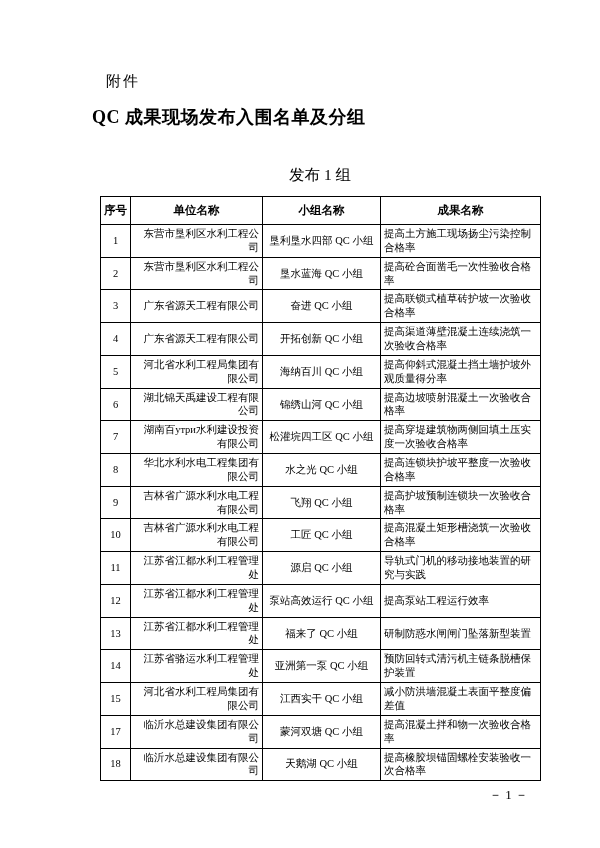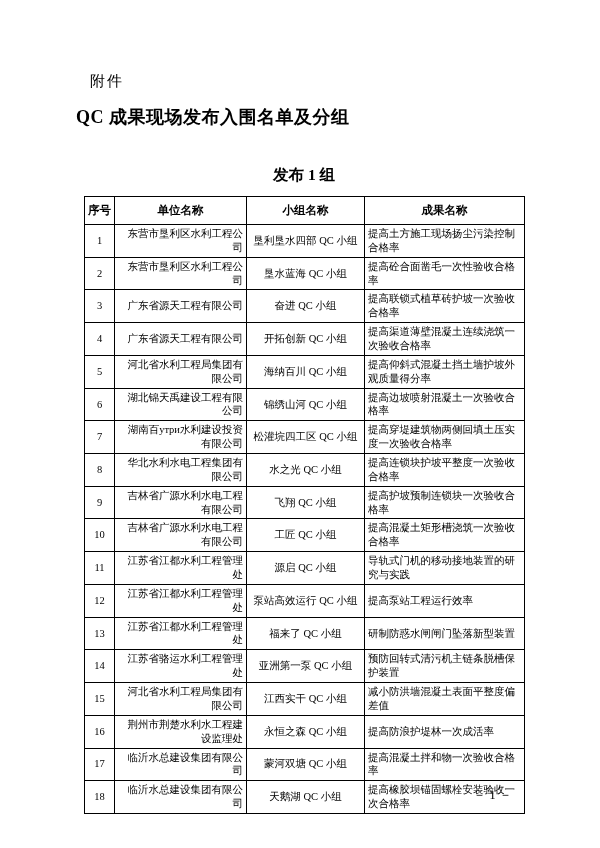--- a/index.html
+++ b/index.html
@@ -16,21 +16,21 @@
   .page {
     position: relative;
     width: 600px;
     height: 848px;
     background: #ffffff;
     box-sizing: border-box;
     padding: 0;
   }
   .page-inner {
     position: absolute;
-    left: 76px;
+    left: 92px;
     top: 0;
     width: 456px;
     height: 848px;
   }
   .attachment-label {
     position: absolute;
     left: 14px;
     top: 72px;
     font-size: 15px;
     letter-spacing: 2px;
@@ -47,21 +47,21 @@
     letter-spacing: 0.5px;
     color: #000;
   }
   .group-title {
     position: absolute;
     left: 0;
     top: 165px;
     width: 456px;
     text-align: center;
     font-size: 15.5px;
-    font-weight: bold;
+    font-weight: normal;
     color: #000;
   }
   table.roster {
     position: absolute;
     left: 8px;
     top: 196px;
     width: 440px;
     border-collapse: collapse;
     table-layout: fixed;
     padding-left: 24px;
@@ -227,26 +227,20 @@
           <td class="col-team">亚洲第一泵 QC 小组</td>
           <td class="col-result">预防回转式清污机主链条脱槽保护装置</td>
         </tr>
         <tr>
           <td class="col-idx">15</td>
           <td class="col-unit">河北省水利工程局集团有限公司</td>
           <td class="col-team">江西实干 QC 小组</td>
           <td class="col-result">减小防洪墙混凝土表面平整度偏差值</td>
         </tr>
         <tr>
-          <td class="col-idx">16</td>
-          <td class="col-unit">荆州市荆楚水利水工程建设监理处</td>
-          <td class="col-team">永恒之森 QC 小组</td>
-          <td class="col-result">提高防浪护堤林一次成活率</td>
-        </tr>
-        <tr>
           <td class="col-idx">17</td>
           <td class="col-unit">临沂水总建设集团有限公司</td>
           <td class="col-team">蒙河双塘 QC 小组</td>
           <td class="col-result">提高混凝土拌和物一次验收合格率</td>
         </tr>
         <tr>
           <td class="col-idx">18</td>
           <td class="col-unit">临沂水总建设集团有限公司</td>
           <td class="col-team">天鹅湖 QC 小组</td>
           <td class="col-result">提高橡胶坝锚固螺栓安装验收一次合格率</td>

